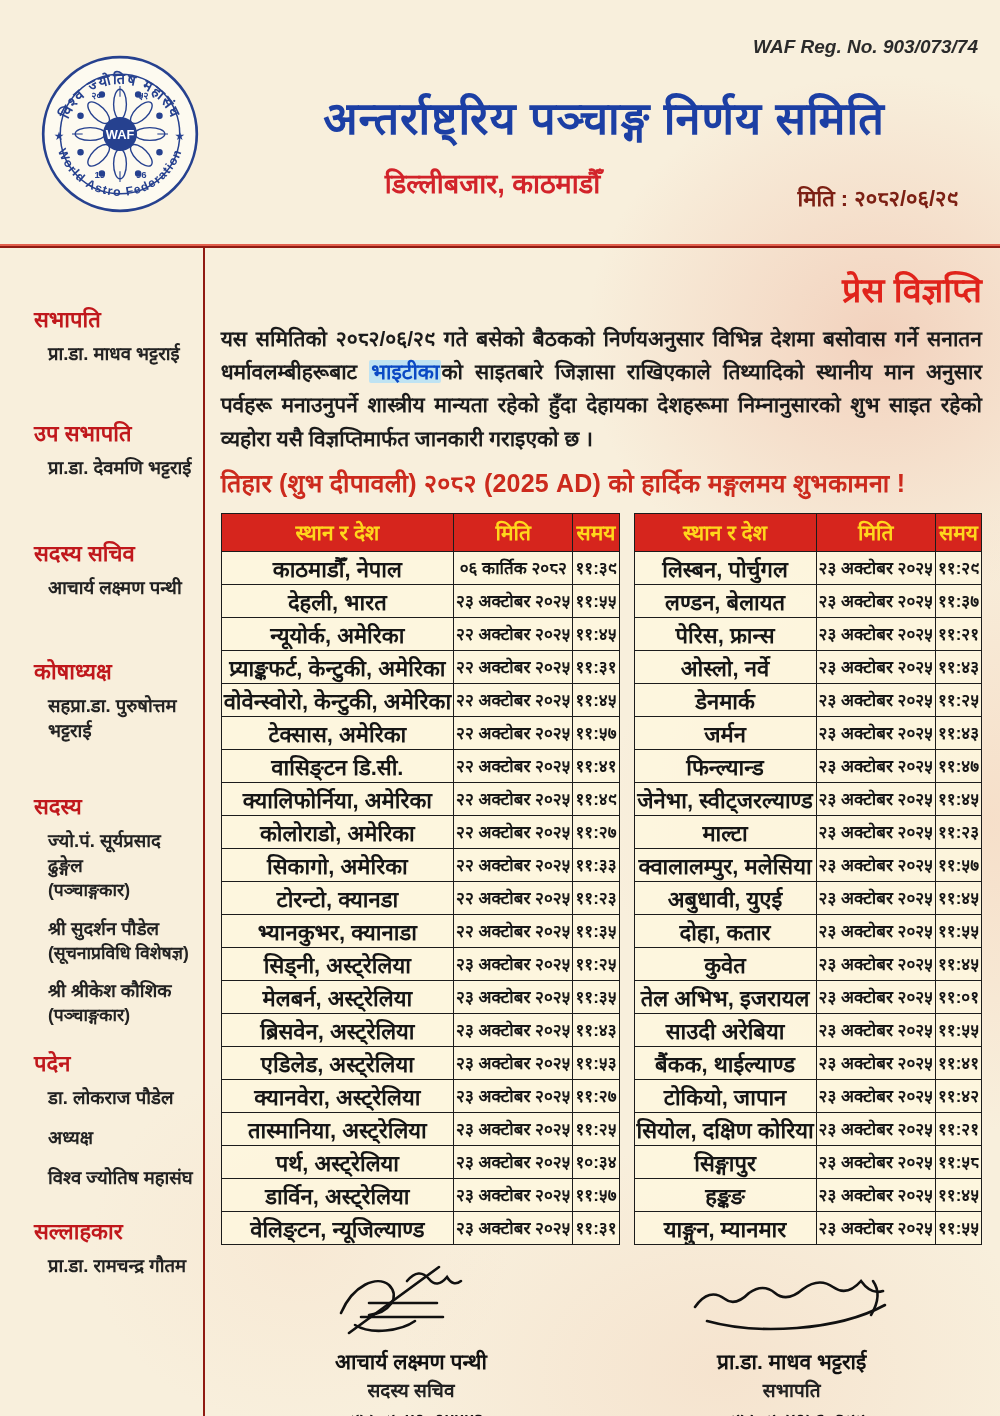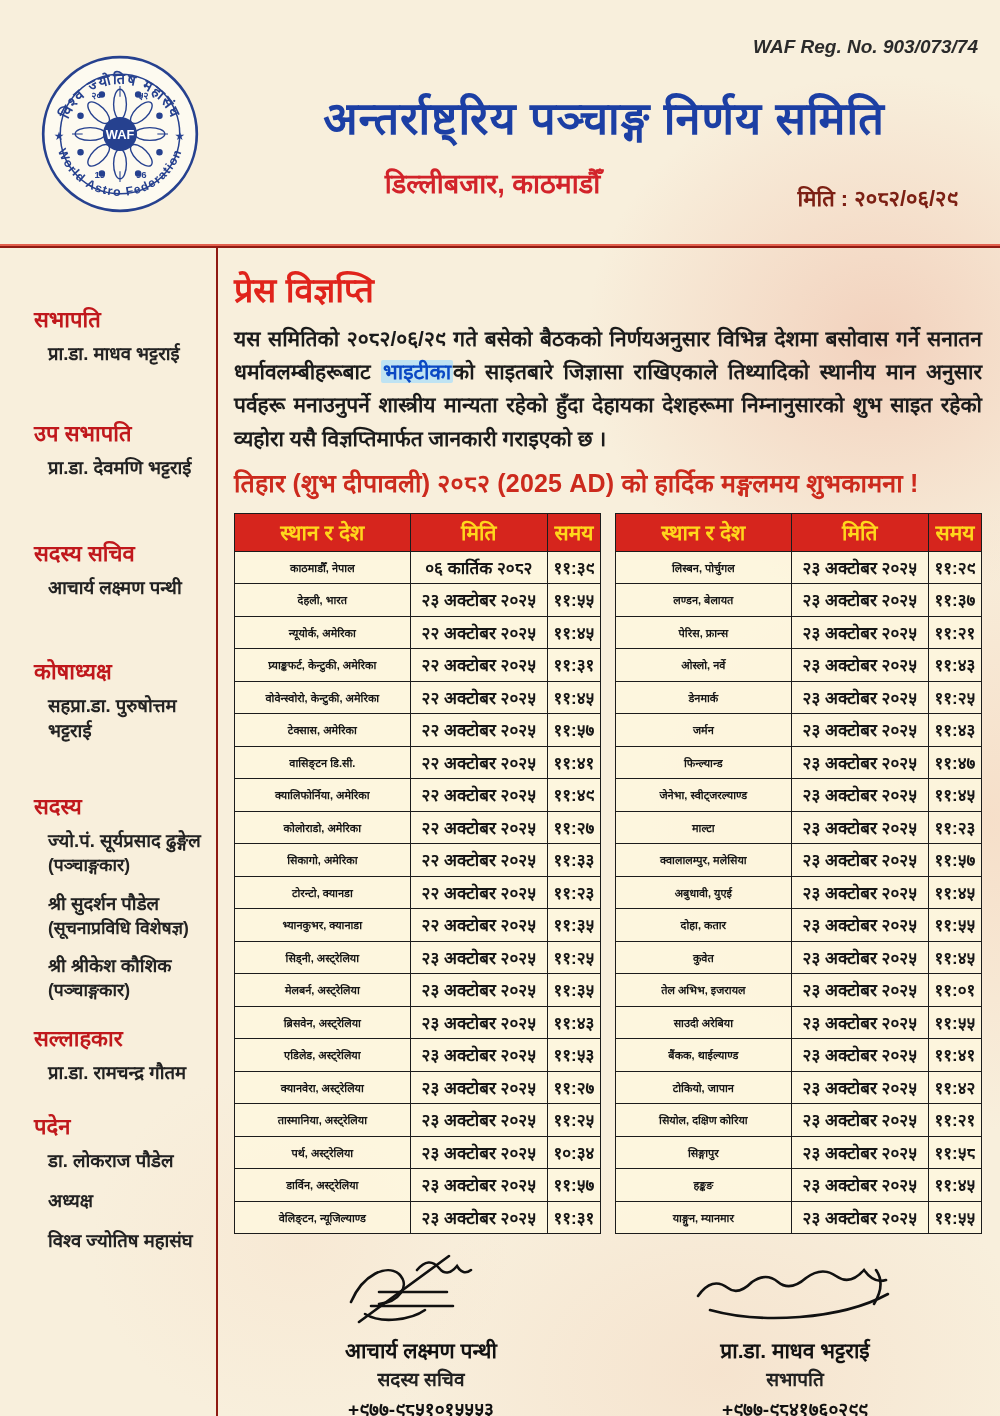--- a/index.html
+++ b/index.html
@@ -31,32 +31,32 @@
   .sb-section:nth-child(4){margin-bottom:46px;}
   .sb-section:nth-child(5){margin-bottom:20px;}
   .sb-section:nth-child(6){margin-bottom:24px;}
   .sb-section:nth-child(7){margin-bottom:0;}
   .sb-title{font-size:22px;font-weight:bold;color:#c0181c;margin-bottom:9px;}
   .sb-member{margin:0 0 15px 14px;}
   .sb-name{font-size:18.5px;font-weight:bold;color:#222;line-height:1.35;}
   .sb-role{font-size:17.5px;font-weight:bold;color:#222;line-height:1.3;}
   .main{flex:1;box-sizing:border-box;border-left:2.5px solid #8f1a12;padding:14px 18px 0 16px;}
   
-  .press-title{text-align:left;font-size:34px;font-weight:bold;color:#e0231b;margin:4px 0 10px 0;}
+  .press-title{text-align:right;font-size:34px;font-weight:bold;color:#e0231b;margin:4px 0 10px 0;}
   .press-para{font-size:21px;font-weight:bold;color:#1b1b1b;line-height:1.58;text-align:justify;}
   .hl{color:#0a49c4;background:#bfe3f2;padding:0 2px;border-radius:2px;}
   .greeting{font-size:25px;font-weight:bold;color:#cc2a1d;margin:10px 0 14px 0;letter-spacing:.2px;}
   
   .tables{display:flex;gap:14px;}
   table{border-collapse:collapse;flex:1;table-layout:fixed;}
   th,td{border:1.7px solid #1c1c1c;white-space:nowrap;overflow:hidden;text-align:center;}
   th{background:#d6251d;color:#ffd71c;font-size:21px;font-weight:bold;height:35px;padding:1px 2px;}
   td{background:rgba(253,246,222,.9);font-size:17px;font-weight:bold;color:#161616;height:29.5px;padding:1px 2px;}
   col.c-place{width:48%;} col.c-date{width:37.5%;} col.c-time{width:14.5%;}
-  td.place{font-size:11px;}
+  td.place{font-size:22px;}
   
   .signatures{display:flex;margin-top:8px;}
   .sig-block{flex:1;text-align:center;}
   .sig-art{height:92px;display:flex;align-items:flex-end;justify-content:center;}
   .sig-name{font-size:21px;font-weight:bold;color:#111;margin-top:2px;}
   .sig-role{font-size:19px;font-weight:bold;color:#222;margin-top:2px;}
   .sig-phone{font-size:19px;font-weight:bold;color:#111;margin-top:4px;}
   
   .wavy{display:block;width:100%;height:8px;margin-top:10px;}
   .note-box{border-bottom:3.5px solid #7e1a10;padding:4px 2px 12px 2px;}
@@ -161,35 +161,35 @@
           <div class="sb-member">
             <div class="sb-name">श्री सुदर्शन पौडेल</div>
             <div class="sb-role">(सूचनाप्रविधि विशेषज्ञ)</div>
           </div>
           <div class="sb-member">
             <div class="sb-name">श्री श्रीकेश कौशिक</div>
             <div class="sb-role">(पञ्चाङ्गकार)</div>
           </div>
         </div>
         <div class="sb-section">
+          <div class="sb-title">पदेन</div>
+          <div class="sb-member">
+            <div class="sb-name">डा. लोकराज पौडेल</div>
+          </div>
+          <div class="sb-member">
+            <div class="sb-name">अध्यक्ष</div>
+          </div>
+          <div class="sb-member">
+            <div class="sb-name">विश्व ज्योतिष महासंघ</div>
+          </div>
+        </div>
+        <div class="sb-section">
           <div class="sb-title">सल्लाहकार</div>
           <div class="sb-member">
             <div class="sb-name">प्रा.डा. रामचन्द्र गौतम</div>
-          </div>
-        </div>
-        <div class="sb-section">
-          <div class="sb-title">पदेन</div>
-          <div class="sb-member">
-            <div class="sb-name">डा. लोकराज पौडेल</div>
-          </div>
-          <div class="sb-member">
-            <div class="sb-name">अध्यक्ष</div>
-          </div>
-          <div class="sb-member">
-            <div class="sb-name">विश्व ज्योतिष महासंघ</div>
           </div>
         </div>
       </div>
 
     <div class="main">
       <div class="press-title">प्रेस विज्ञप्ति</div>
 
       <div class="press-para"><span>यस समितिको २०८२/०६/२९ गते बसेको बैठकको निर्णयअनुसार विभिन्न देशमा बसोवास गर्ने सनातन धर्मावलम्बीहरूबाट </span><span class="hl">भाइटीका</span><span>को साइतबारे जिज्ञासा राखिएकाले तिथ्यादिको स्थानीय मान अनुसार पर्वहरू मनाउनुपर्ने शास्त्रीय मान्यता रहेको हुँदा देहायका देशहरूमा निम्नानुसारको शुभ साइत रहेको व्यहोरा यसै विज्ञप्तिमार्फत जानकारी गराइएको छ ।</span></div>
 
       <div class="greeting">तिहार (शुभ दीपावली) २०८२ (2025 AD) को हार्दिक मङ्गलमय शुभकामना !</div>

